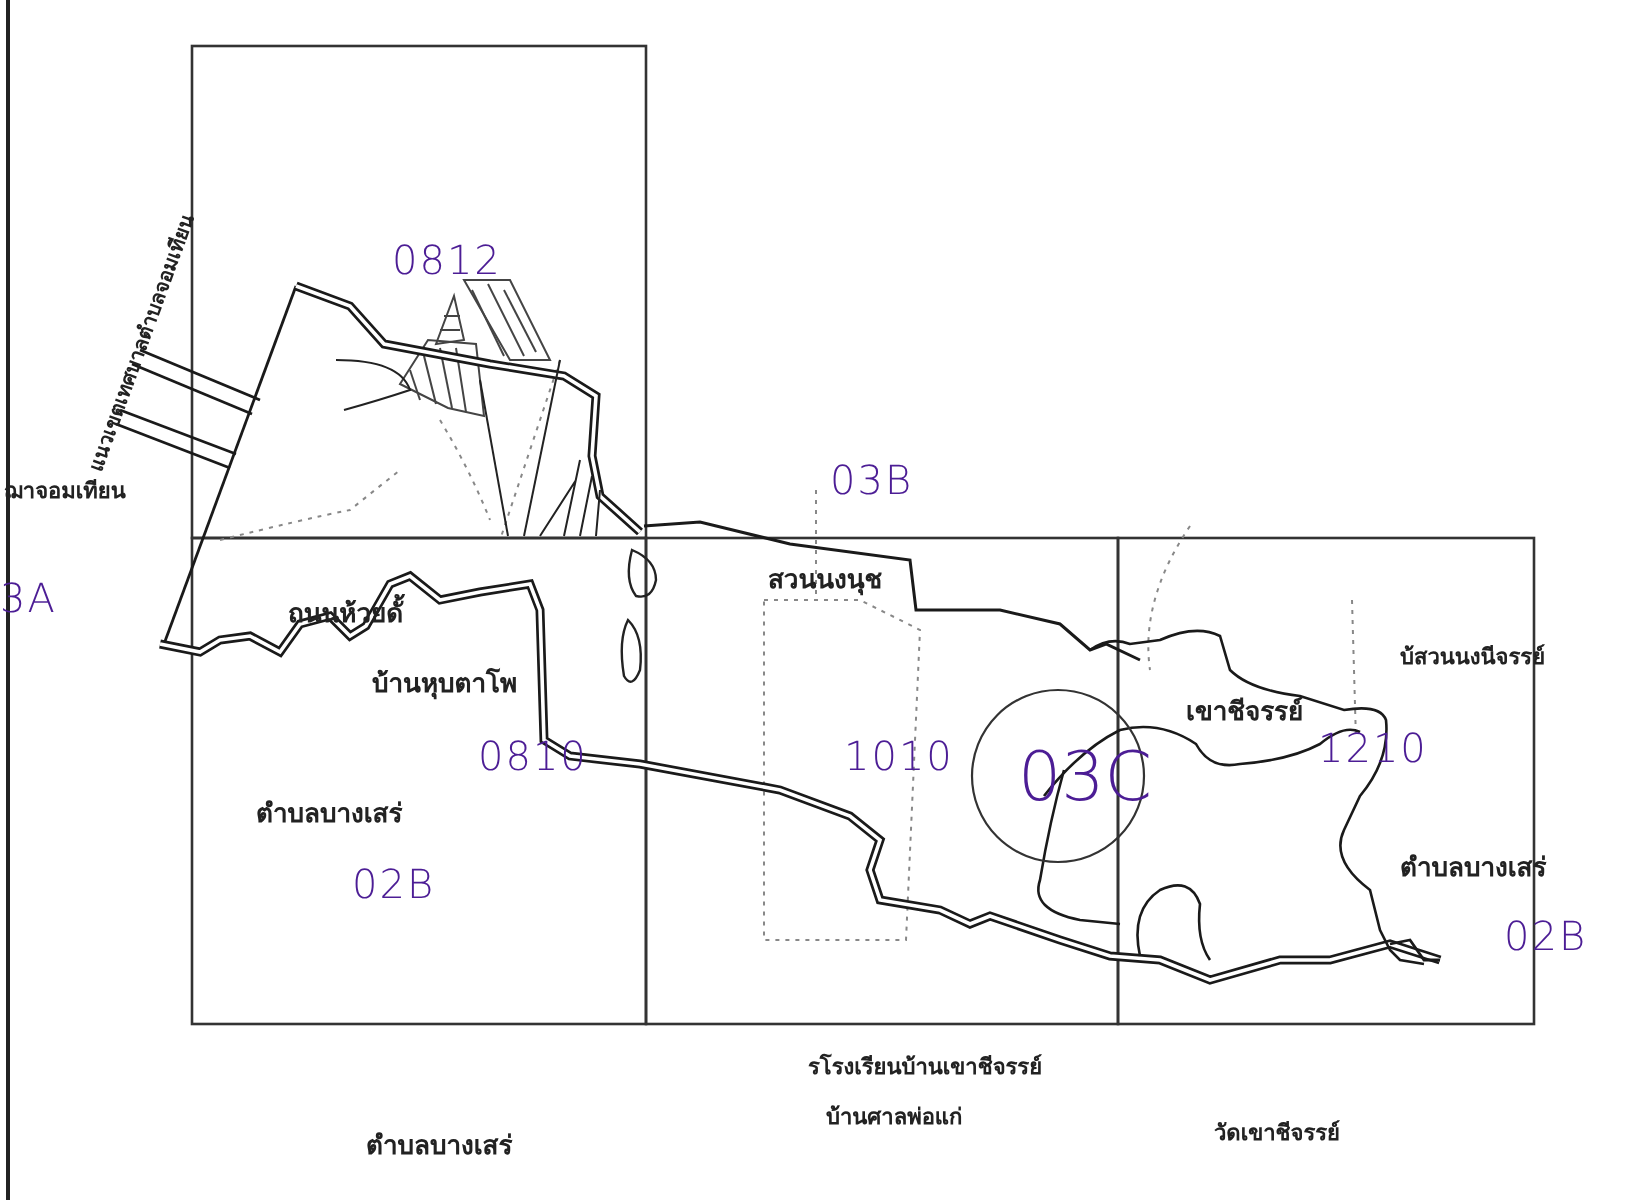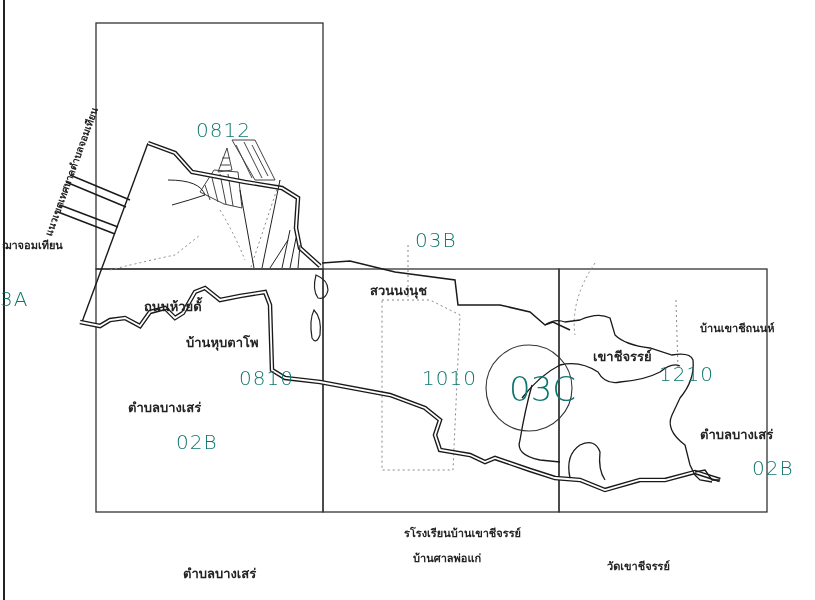--- a/index.html
+++ b/index.html
@@ -1,19 +1,19 @@
 <!DOCTYPE html>
 <html><head>
 <meta charset="utf-8">
 <style>
   html, body { margin:0; padding:0; background:#ffffff; }
   body { width:815px; height:600px; position:relative; overflow:hidden; font-family:"DejaVu Sans", sans-serif; color:#1a1a1a; }
   #map { position:absolute; left:0; top:0; width:815px; height:600px; }
   .lbl { position:absolute; white-space:nowrap; line-height:1; }
-  .code { font-family:"DejaVu Sans", sans-serif; font-weight:300; color:#0f766e; letter-spacing:1px; }
+  .code { font-family:"DejaVu Sans", sans-serif; font-weight:300; color:#4c1d95; letter-spacing:1px; }
   .thai { font-family:"DejaVu Sans", sans-serif; color:#222; font-weight:bold; }
   .big { font-size:20px; }
   .huge { font-size:34px; letter-spacing:0; }
   .small { font-size:11px; }
   .mid { font-size:13px; }
 </style>
 </head>
 <body>
 
 <svg id="map" width="815" height="600" viewBox="0 0 815 600" xmlns="http://www.w3.org/2000/svg">
@@ -106,23 +106,23 @@
 <div class="lbl code big" style="left:0px; top:289px;">3A</div>
 <div class="lbl code big" style="left:197px; top:368px;margin-left:42px;">0810</div>
 <div class="lbl code big" style="left:422px; top:368px;">1010</div>
 <div class="lbl code huge" style="left:489px; top:372px;margin-left:20px;">03C</div>
 <div class="lbl code big" style="left:659px; top:364px;">1210</div>
 <div class="lbl code big" style="left:176px; top:432px;">02B</div>
 <div class="lbl code big" style="left:752px; top:458px;">02B</div>
 
 <div class="lbl thai small" style="left:2px; top:240px;">ฌาจอมเทียน</div>
 <div class="lbl thai small" style="left:44px; top:234px; transform:rotate(-70deg); transform-origin:left top; font-size:10px;">แนวเขตเทศบาลตำบลจอมเทียน</div>
-<div class="lbl thai mid" style="left:144px; top:301px;font-family:Liberation Mono, monospace;">ถนนห้วยดั้</div>
+<div class="lbl thai mid" style="left:144px; top:301px;">ถนนห้วยดั้</div>
 <div class="lbl thai mid" style="left:186px; top:336px;">บ้านหุบตาโพ</div>
 <div class="lbl thai mid" style="left:128px; top:401px;">ตำบลบางเสร่</div>
-<div class="lbl thai mid" style="left:370px; top:284px;">สวนนงนุช</div>
+<div class="lbl thai mid" style="left:384px; top:284px;">สวนนงนุช</div>
 <div class="lbl thai mid" style="left:593px; top:302px;margin-top:48px;">เขาชีจรรย์</div>
-<div class="lbl thai small" style="left:700px; top:323px;">บ้านเขาชีถนนห์</div>
+<div class="lbl thai small" style="left:700px; top:323px;">บ้สวนนงนีจรรย์</div>
 <div class="lbl thai mid" style="left:700px; top:428px;">ตำบลบางเสร่</div>
 <div class="lbl thai small" style="left:404px; top:528px;">รโรงเรียนบ้านเขาชีจรรย์</div>
 <div class="lbl thai small" style="left:413px; top:553px;">บ้านศาลพ่อแก่</div>
 <div class="lbl thai small" style="left:607px; top:561px;">วัดเขาชีจรรย์</div>
 <div class="lbl thai mid" style="left:183px; top:567px;">ตำบลบางเสร่</div>
 
 </body></html>

